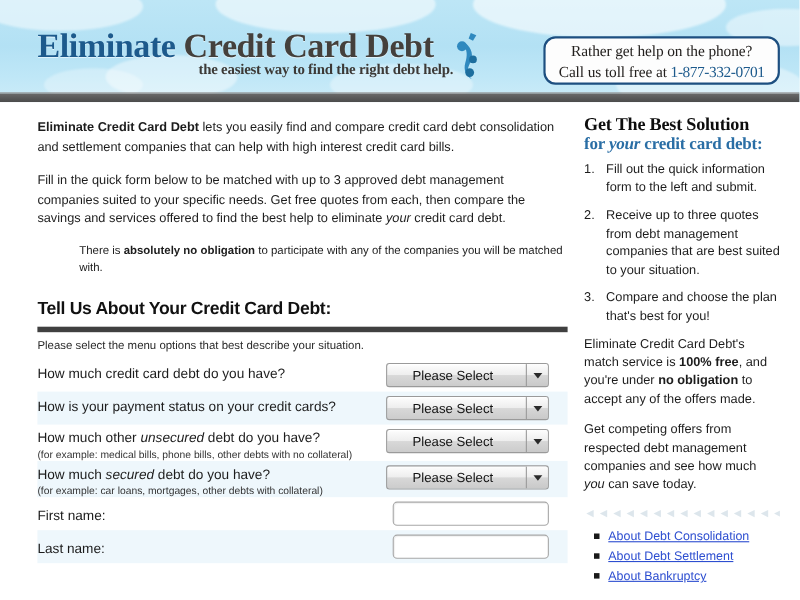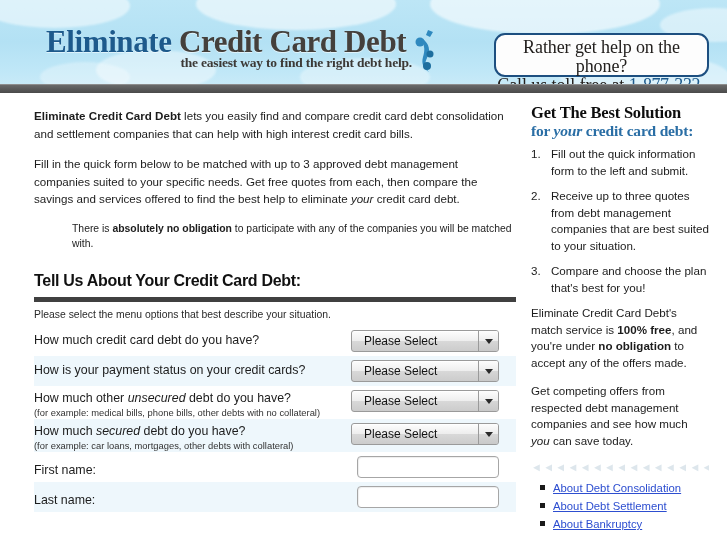--- a/index.html
+++ b/index.html
@@ -51,21 +51,21 @@
   }
   .logo-main {
     font-family: "Liberation Serif", serif;
     font-size: 31px;
     line-height: 32px;
     font-weight: bold;
     letter-spacing: -.4px;
     white-space: nowrap;
     text-shadow: 0 1px 0 rgba(255,255,255,.55);
   }
-  .logo-word-1 { color: #1d5a8c; margin-left: 12px; }
+  .logo-word-1 { color: #1d5a8c; }
   .logo-word-2 { color: #44403c; }
   .logo-tag {
     font-family: "Liberation Serif", serif;
     font-size: 13.5px;
     font-weight: bold;
     color: #3c3936;
     text-align: right;
     padding-right: 22px;
     margin-top: -3px;
     letter-spacing: -.2px;
@@ -78,21 +78,21 @@
 
   .phone-box {
     position: absolute;
     right: 18px; top: 33px;
     width: 215px; height: 44px;
     background: #fdfdfd;
     border: 2.5px solid #1d4f80;
     border-radius: 11px;
     text-align: center;
     font-family: "Liberation Serif", serif;
-    font-size: 18px;
+    font-size: 14px;
     line-height: 19px;
     color: #23201e;
     padding-top: 3px;
     letter-spacing: -.1px;
   }
   .phone-number { color: #1d5a8c; letter-spacing: -.4px; }
 
   
   .page {
     position: relative;
@@ -202,21 +202,21 @@
   .select {
     position: absolute;
     right: 17px; top: 4px;
     width: 148px; height: 22px;
     background: linear-gradient(180deg,#fdfdfd 0%, #eeeeee 48%, #d8d8d8 52%, #cccccc 100%);
     border: 1px solid #9a9a9a;
     border-radius: 3px;
     box-shadow: inset 0 1px 0 rgba(255,255,255,.9);
     font-size: 12px;
     color: #131313;
-    padding: 3px 0 0 12px;
+    padding: 3px 0 0 23px;
     overflow: hidden;
   }
   .select .arrow-btn {
     position: absolute;
     right: 0; top: 0;
     width: 20px; height: 20px;
     border-left: 1px solid #9a9a9a;
     background: linear-gradient(180deg,#fdfdfd 0%, #ededed 48%, #d6d6d6 52%, #c9c9c9 100%);
   }
   .select .arrow-btn::after {

